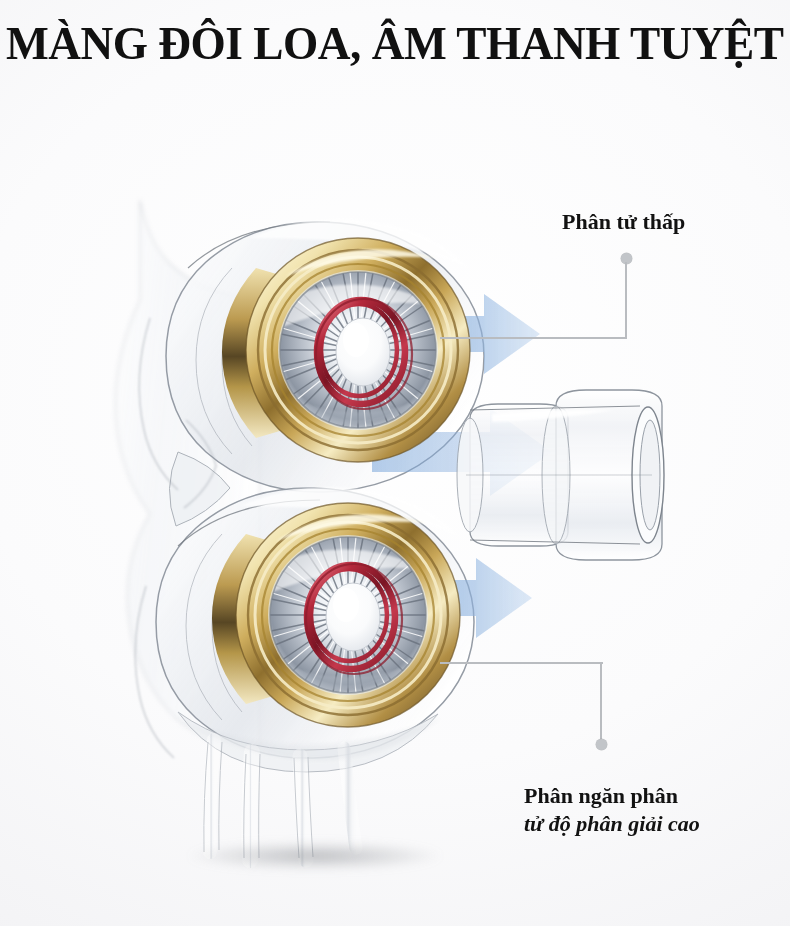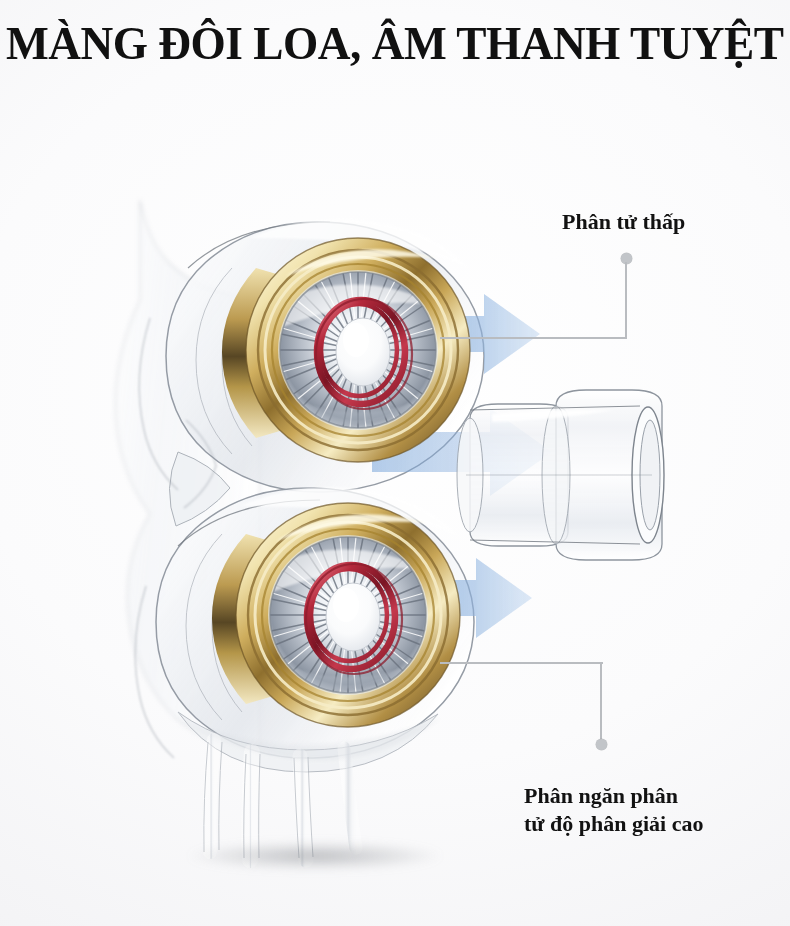--- a/index.html
+++ b/index.html
@@ -37,21 +37,21 @@
   .callout-label{
     position:absolute;
     font-family:"Liberation Serif", serif;
     font-weight:700;
     color:#121212;
     line-height:1.28;
     white-space:nowrap;
   }
   #label-top{ left:562px; top:208px; font-size:22px; }
   #label-bottom{ left:524px; top:782px; font-size:22px; }
-  #label-bottom .l2{ display:block; }
+  #label-bottom .l2{ display:block;font-style:italic; }
 
   
   .leader{ position:absolute; background:#b9bcc0; }
   .leader.v{ width:2px; }
   .leader.h{ height:2px; }
   .dot{
     position:absolute;
     width:11px;height:11px;border-radius:50%;
     background:#c2c5c9;
     box-shadow:0 0 0 0.5px rgba(150,153,158,.6);

